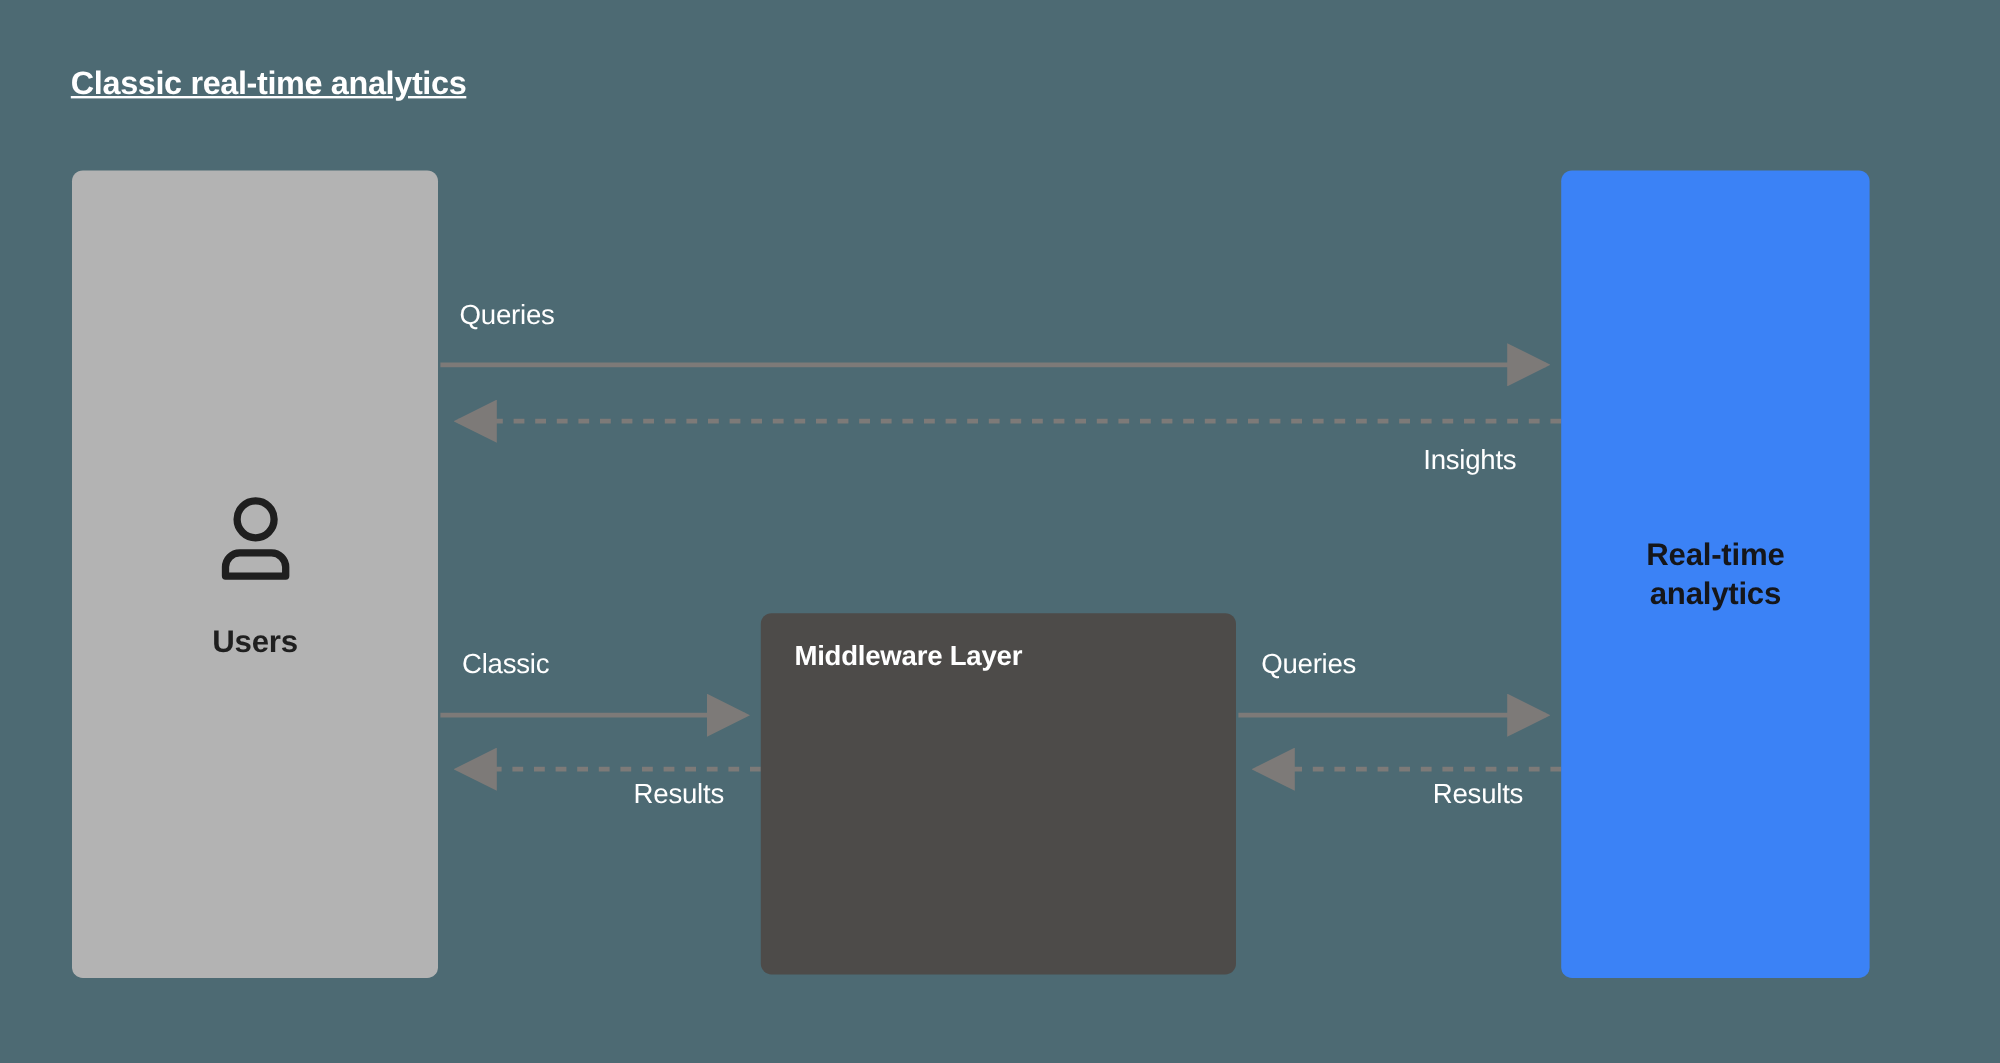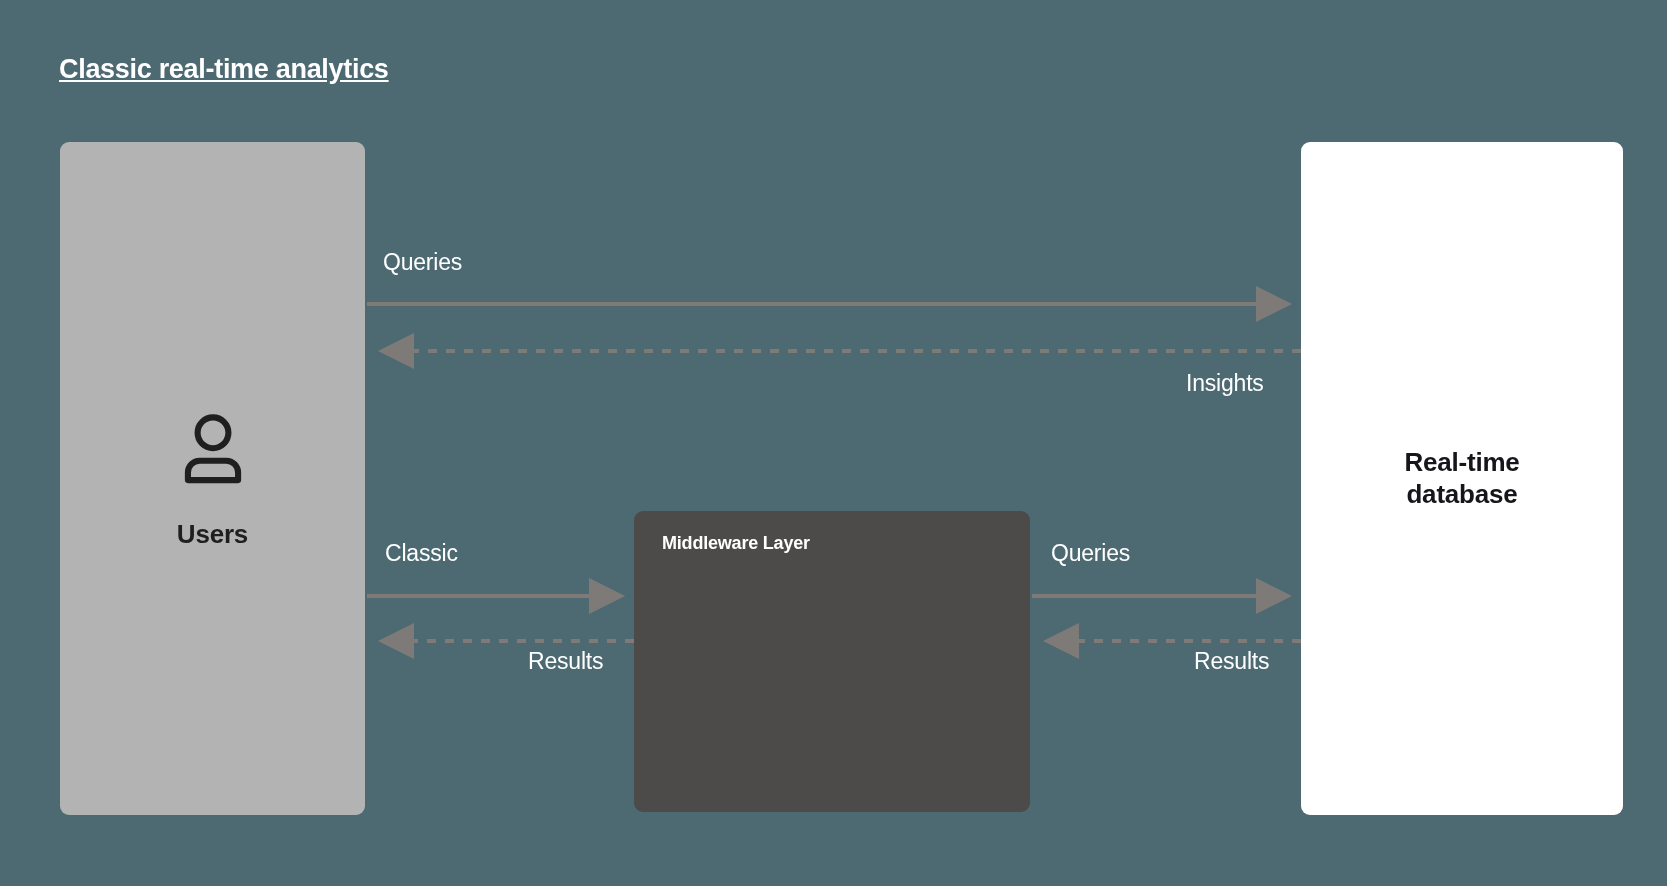--- a/index.html
+++ b/index.html
@@ -72,32 +72,32 @@
   .node-middleware {
     left: 634px;
     top: 511px;
     width: 396px;
     height: 301px;
     background: #4d4b49;
     padding: 22px 28px 0 28px;
   }
 
   .middleware-label {
-    font-size: 18px;
+    font-size: 23px;
     font-weight: bold;
     color: #ffffff;
     letter-spacing: -0.2px;
   }
 
   .node-database {
     left: 1301px;
     top: 142px;
-    width: 322px;
+    width: 257px;
     height: 673px;
-    background: #ffffff;
+    background: #3b82f6;
     display: flex;
     align-items: center;
     justify-content: center;
   }
 
   .database-label {
     font-size: 26px;
     font-weight: bold;
     color: #15161a;
     text-align: center;
@@ -172,17 +172,17 @@
     <div class="users-label">Users</div>
   </div>
 
   <div class="node node-middleware">
     <div class="middleware-label">Middleware Layer</div>
   </div>
 
   <div class="node node-database">
     <div class="database-label">
       <span>Real-time</span><br>
-      <span>database</span>
+      <span>analytics</span>
     </div>
   </div>
 
 </div>
 
 </body></html>

